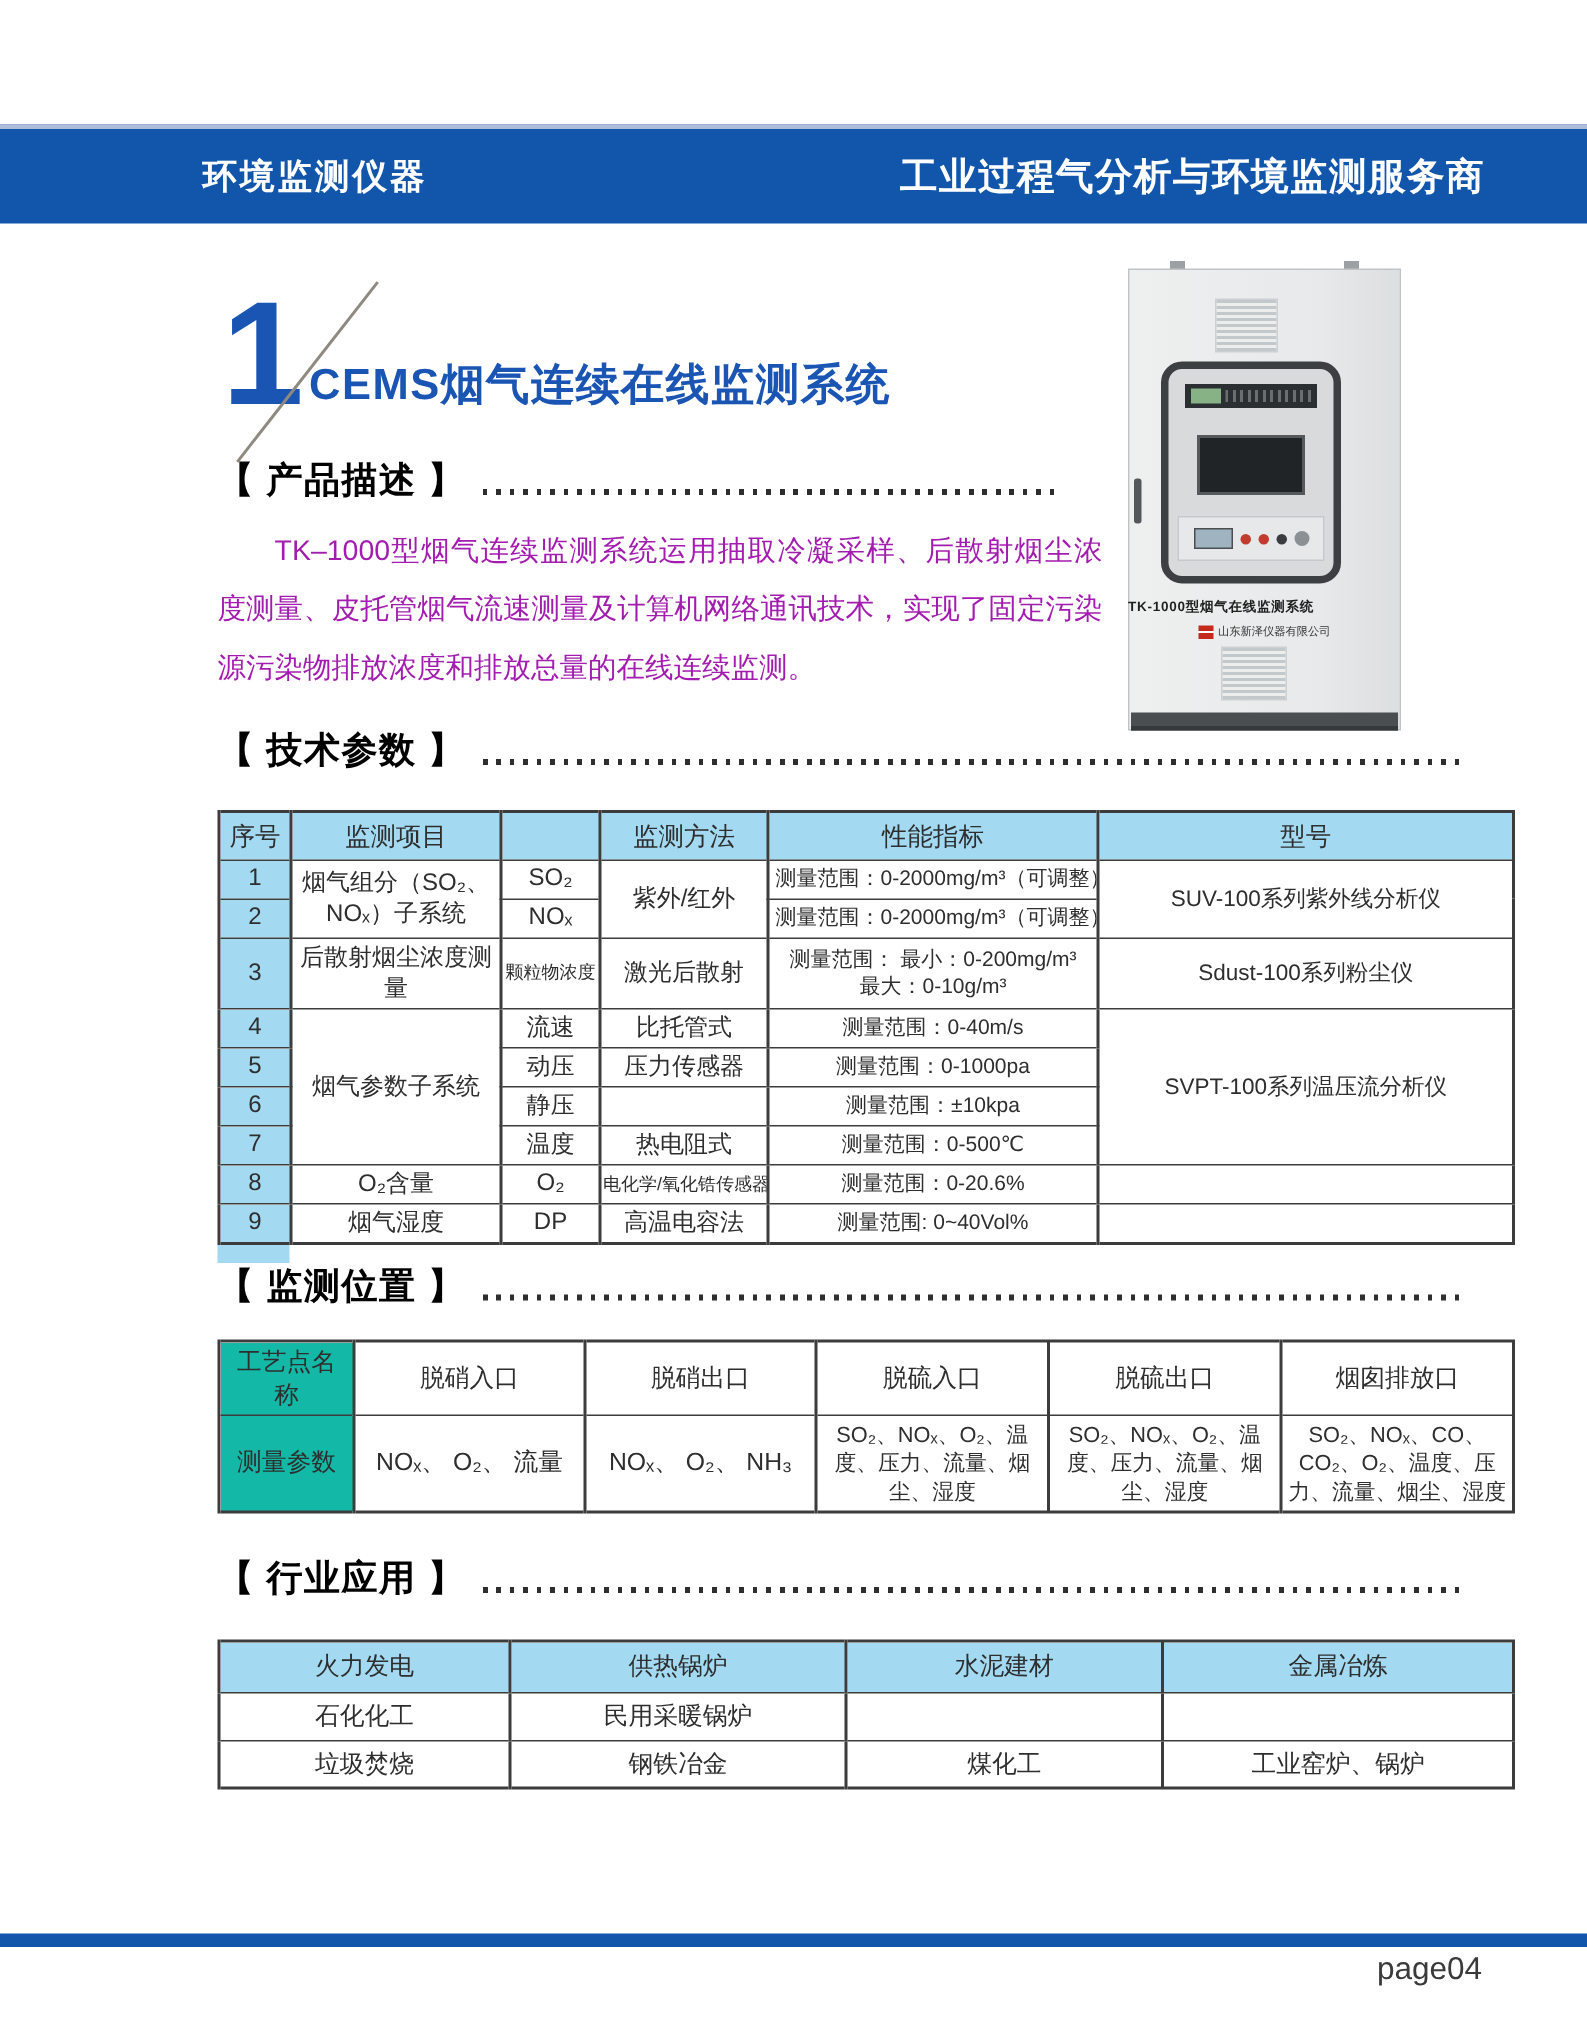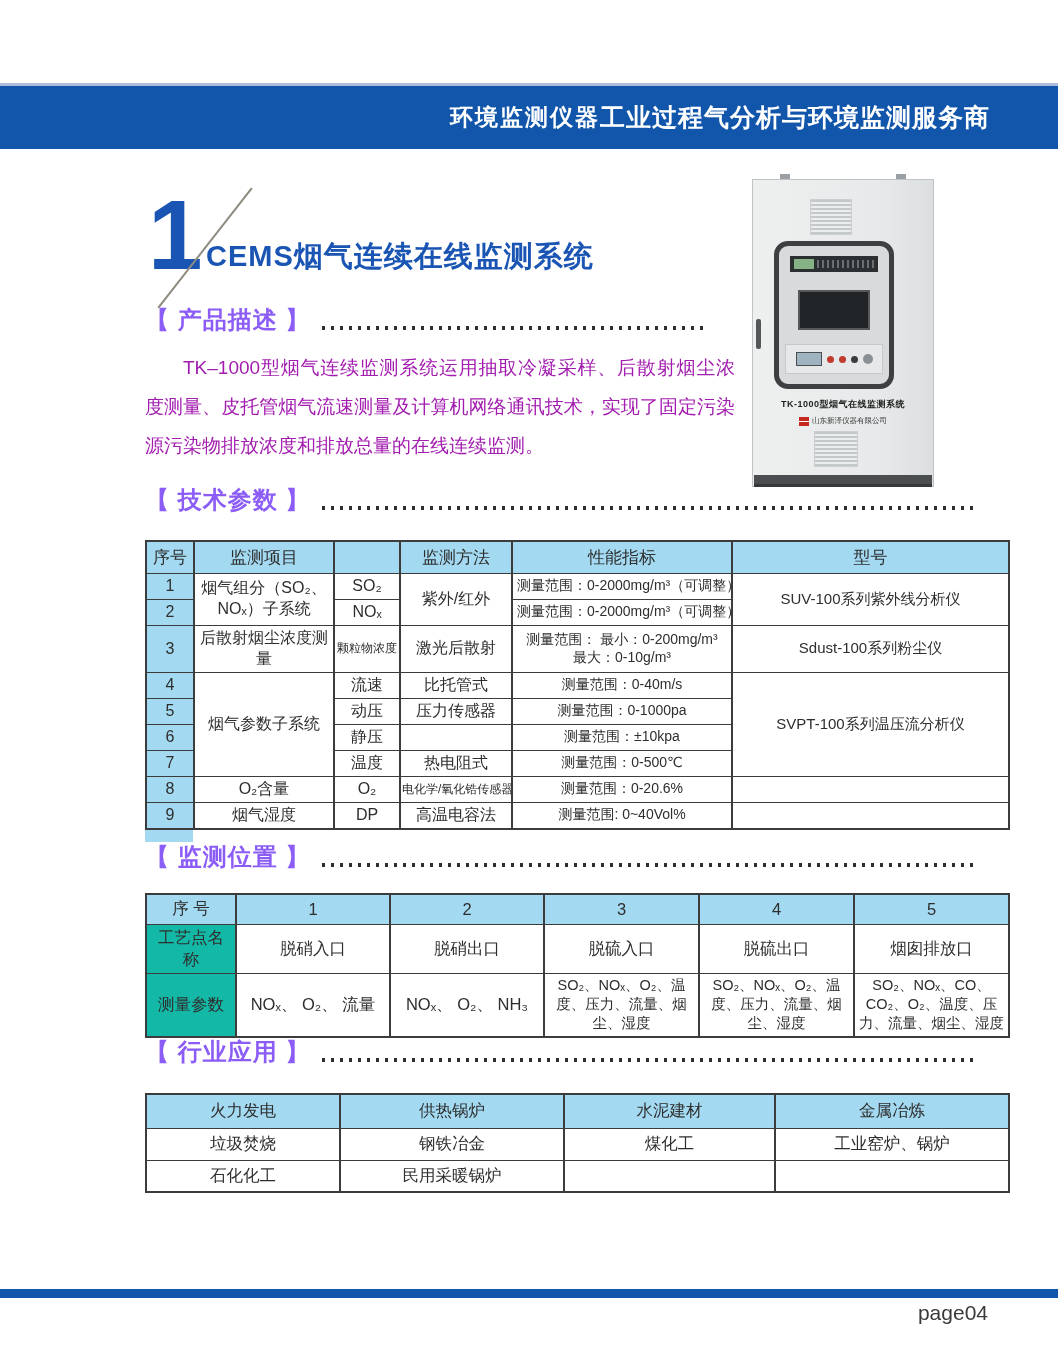--- a/index.html
+++ b/index.html
@@ -4,34 +4,34 @@
 <style>
   * { margin:0; padding:0; box-sizing:border-box; }
   html,body { background:#ffffff; }
   body { font-family:"Liberation Sans","DejaVu Sans",sans-serif; }
   .page { position:relative; width:1058px; height:1346px; background:#ffffff; overflow:hidden; margin:0 auto; }
 
   
   .top-band {
     position:absolute; left:0; top:83px; width:1058px; height:66px;
     background:#1156ab; border-top:3px solid #aebcd9;
-    display:flex; align-items:center; justify-content:flex-end;
+    display:flex; align-items:center; justify-content:space-between;
     padding:0 68px 0 135px;
   }
   .top-band .lt { color:#ffffff; font-size:23px; font-weight:bold; letter-spacing:2px; }
   .top-band .rt { color:#ffffff; font-size:25px; font-weight:bold; letter-spacing:1px; }
 
   
   .big-num { position:absolute; left:148px; top:186px; font-size:98px; font-weight:bold; color:#1a55b4; line-height:1; }
   .slash { position:absolute; left:204px; top:172px; width:2px; height:152px; background:#8f8a80; transform:rotate(38deg); }
   .sec-title { position:absolute; left:206px; top:237px; font-size:29px; font-weight:bold; color:#1a55b4; letter-spacing:1px; }
 
   
   .sec-head { position:absolute; left:145px; display:flex; align-items:flex-end; }
-  .sec-head .label { font-size:24px; font-weight:bold; color:#8b5cf6; white-space:nowrap; letter-spacing:1px; }
+  .sec-head .label { font-size:24px; font-weight:bold; color:#000000; white-space:nowrap; letter-spacing:1px; }
   .sec-head .dots { flex:1; height:4px; margin:0 0 6px 12px;
     background-image:repeating-linear-gradient(to right,#2e2e2e 0 3px,transparent 3px 9px); }
   #desc-head { top:304px; width:560px; }
   #tech-head { top:484px; width:832px; }
   #pos-head  { top:841px; width:832px;justify-content:space-between; }
   #app-head  { top:1036px; width:832px; }
 
   .desc-body { position:absolute; left:145px; top:348px; width:590px;
     font-size:19px; line-height:39px; color:#a21caf; text-align:justify; text-indent:38px; }
 
@@ -48,21 +48,21 @@
     border:5px solid #3d4043; border-radius:14px; background:#d8dadb; overflow:hidden; }
   .inst1 { margin:10px auto 0; width:88px; height:16px; background:#2c2f31; display:flex; align-items:center; padding:0 4px; gap:3px; }
   .inst1 .scr { width:20px; height:10px; background:#86b286; }
   .inst1 .btns { flex:1; height:8px; background:repeating-linear-gradient(to right,#6a6e70 0 2px,transparent 2px 5px); }
   .inst2 { margin:18px auto 0; width:72px; height:40px; background:#212426; border:2px solid #55595c; }
   .inst3 { margin:14px auto 0; width:98px; height:30px; background:#e6e8e9; border:1px solid #c6c9cb; display:flex; align-items:center; justify-content:center; gap:5px; }
   .inst3 .scr2 { width:26px; height:14px; background:#9fb3c0; border:1px solid #4a4e50; }
   .dotb { width:7px; height:7px; border-radius:50%; }
   .dotb.r1,.dotb.r2 { background:#c23b2e; } .dotb.d { background:#3a3d3f; } .dotb.g { background:#8b9094; width:10px; height:10px; }
   .cab-handle { position:absolute; left:4px; top:140px; width:5px; height:30px; background:#54575a; border-radius:2px; }
-  .cab-label { position:absolute; left:0; right:0; top:219px; text-align:center; font-size:9px; font-weight:bold; color:#1f1f1f; letter-spacing:0.5px; }
+  .cab-label { position:absolute; left:0; right:0; top:219px; text-align:left; font-size:9px; font-weight:bold; color:#1f1f1f; letter-spacing:0.5px; }
   .cab-co { position:absolute; left:0; right:0; top:237px; display:flex; align-items:center; justify-content:center; gap:3px; }
   .cab-logo { width:10px; height:9px; background:
      linear-gradient(#c5281c 0 40%, #ffffff 40% 55%, #c5281c 55% 100%); }
   .cab-co .txt { font-size:7.5px; color:#333333; }
   .cab-base { position:absolute; left:2px; right:2px; bottom:0; height:12px; background:#4b4e50; border-bottom:3px solid #36393b; }
 
   
   .twrap { position:absolute; left:145px; width:863px; }
   #tech-wrap { top:540px; } #pos-wrap { top:893px; } #app-wrap { top:1093px; }
   table { border-collapse:collapse; width:100%; table-layout:fixed; }
@@ -245,28 +245,20 @@
     <table class="pos">
       <colgroup>
           <col style="width:90px">
           <col style="width:154px">
           <col style="width:154px">
           <col style="width:155px">
           <col style="width:155px">
           <col style="width:155px">
         </colgroup>
       <tbody>
-          <tr class="r1">
-        <td class="lbl">序  号</td>
-        <td>1</td>
-        <td>2</td>
-        <td>3</td>
-        <td>4</td>
-        <td>5</td>
-      </tr>
       <tr class="r2">
         <td class="lbl">工艺点名称</td>
         <td>脱硝入口</td>
         <td>脱硝出口</td>
         <td>脱硫入口</td>
         <td>脱硫出口</td>
         <td>烟囱排放口</td>
       </tr>
       <tr class="r3">
         <td class="lbl">测量参数</td>
@@ -293,31 +285,31 @@
           <col style="width:234px">
         </colgroup>
       <tbody>
           <tr class="th">
         <td>火力发电</td>
         <td>供热锅炉</td>
         <td>水泥建材</td>
         <td>金属冶炼</td>
       </tr>
       <tr>
+        <td>石化化工</td>
+        <td>民用采暖锅炉</td>
+        <td></td>
+        <td></td>
+      </tr>
+      <tr>
         <td>垃圾焚烧</td>
         <td>钢铁冶金</td>
         <td>煤化工</td>
         <td>工业窑炉、锅炉</td>
       </tr>
-      <tr>
-        <td>石化化工</td>
-        <td>民用采暖锅炉</td>
-        <td></td>
-        <td></td>
-      </tr>
     </tbody>
       </table>
   </div>
 
   <div class="bottom-bar"></div>
   <div class="page-num">page04</div>
 
 </div>
 
 </body></html>

